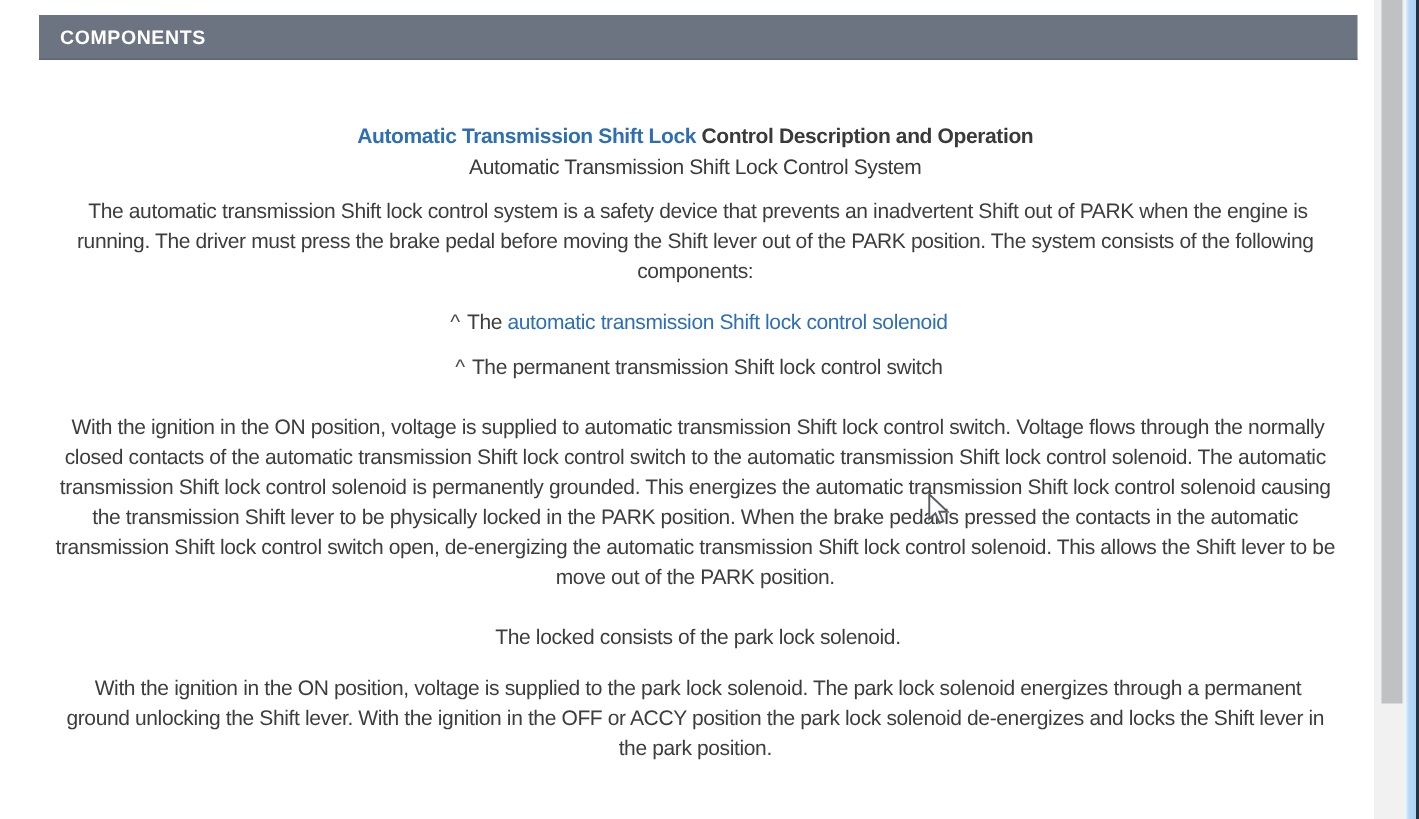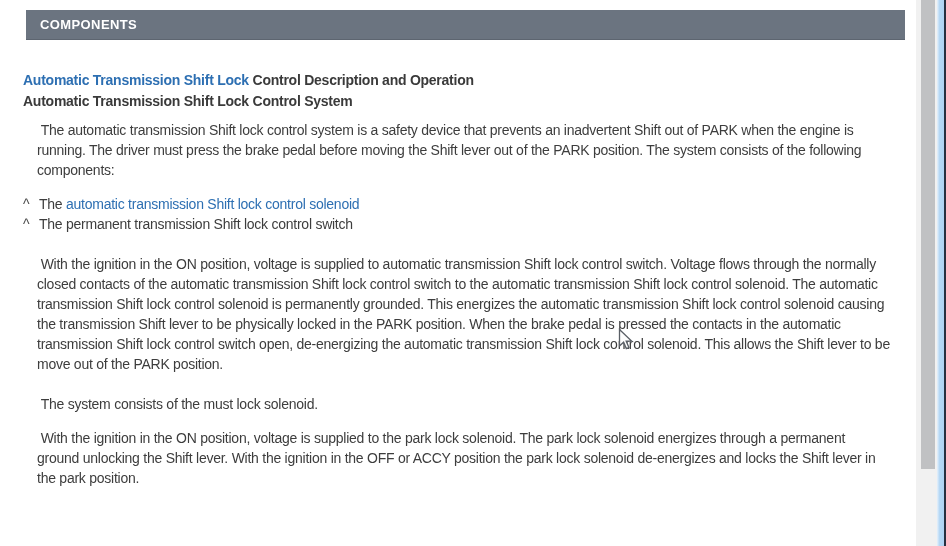--- a/index.html
+++ b/index.html
@@ -1,48 +1,48 @@
 <!DOCTYPE html>
 <html style="--bar-bg: #6b7480; --link: #2d6fb2; --text: #3d3d3d; --heading: #3a3a3a; --scroll-track: #f1f1f1; --scroll-thumb: #c0c1c3; --edge-blue: #aed3f3;"><head>
 <meta charset="utf-8">
 <style>
   html, body { margin:0; padding:0; }
   body {
     width:946px; height:546px; overflow:hidden; background:#ffffff;
     font-family:"Liberation Sans","DejaVu Sans",sans-serif;
     -webkit-font-smoothing:antialiased;
   }
-  .stage { position:relative; width:760px; height:546px; background:#fff; }
+  .stage { position:relative; width:760px; height:546px; background:#fff;text-align:center; }
 
   
   .components-bar {
     position:absolute; left:26px; top:10px; width:879px; height:30px;
     background:var(--bar-bg,#6b7480);
     border-bottom:1px solid #5d6570;
     box-sizing:border-box;
     display:flex; align-items:center;
     padding-left:14px;
   }
   .components-bar .bar-title {
     color:#ffffff; font-weight:700; font-size:13px; letter-spacing:0.4px;
   }
 
   
   .text-col {
-    position:absolute; left:23px; top:70px; width:881px;
+    position:absolute; left:23px; top:80px; width:881px;
     font-size:14px; line-height:20px; letter-spacing:-0.25px;
     color:var(--text,#3d3d3d);
   }
   .h1 { margin:0; font-weight:700; color:var(--heading,#3a3a3a); white-space:pre-wrap; }
-  .h2 { margin:1px 0 0 0; font-weight:700; color:var(--heading,#3a3a3a); }
+  .h2 { margin:1px 0 0 0; font-weight:400; color:var(--heading,#3a3a3a); }
   .para { margin:14px; white-space:pre-wrap; }
   .mt9  { margin-top:9px; }
   .mt20 { margin-top:20px; }
   .lnk { color:var(--link,#2d6fb2); text-decoration:none; cursor:pointer; }
-  .bullet { white-space:pre-wrap; }
+  .bullet { white-space:pre-wrap;margin-top:10px; }
   .bullet .marker { display:inline-block; width:16px; color:#4a4a4a; white-space:normal; }
 
   
   .scroll-track {
     position:absolute; left:916px; top:0; width:21px; height:546px;
     background:var(--scroll-track,#f1f1f1);
   }
   .scroll-thumb {
     position:absolute; left:5px; top:0; width:14px; height:469px;
     background:var(--scroll-thumb,#c0c1c3);
@@ -75,21 +75,21 @@
     <p class="para mt9"> The automatic transmission Shift lock control system is a safety device that prevents an inadvertent Shift out of PARK when the engine is running. The driver must press the brake pedal before moving the Shift lever out of the PARK position. The system consists of the following components:</p>
 
     <div class="bullet"><span class="marker">^</span><span>The </span><a class="lnk">automatic transmission Shift lock control solenoid</a></div>
 
     <div class="bullet"><span class="marker">^</span><span>The permanent transmission Shift lock control switch</span></div>
 
     <p class="para mt20"> With the ignition in the ON position, voltage is supplied to automatic transmission Shift lock control switch. Voltage flows through the normally closed contacts of the automatic transmission Shift lock control switch to the automatic transmission Shift lock control solenoid. The automatic transmission Shift lock control solenoid is permanently grounded. This energizes the automatic transmission Shift lock control solenoid causing the transmission Shift lever to be physically locked in the PARK position. When the brake pedal is pressed the contacts in the automatic transmission Shift lock control switch open, de-energizing the automatic transmission Shift lock control solenoid. This allows the Shift lever to be move out of the PARK position.</p>
 
 
 
-    <p class="para mt20"> The system consists of the must lock solenoid.</p>
+    <p class="para mt20"> The locked consists of the park lock solenoid.</p>
 
     <p class="para"> With the ignition in the ON position, voltage is supplied to the park lock solenoid. The park lock solenoid energizes through a permanent ground unlocking the Shift lever. With the ignition in the OFF or ACCY position the park lock solenoid de-energizes and locks the Shift lever in the park position.</p>
 
   </div>
 
   <div class="scroll-track">
     <div class="scroll-thumb"></div>
   </div>
 
   <div class="window-edge"></div>

